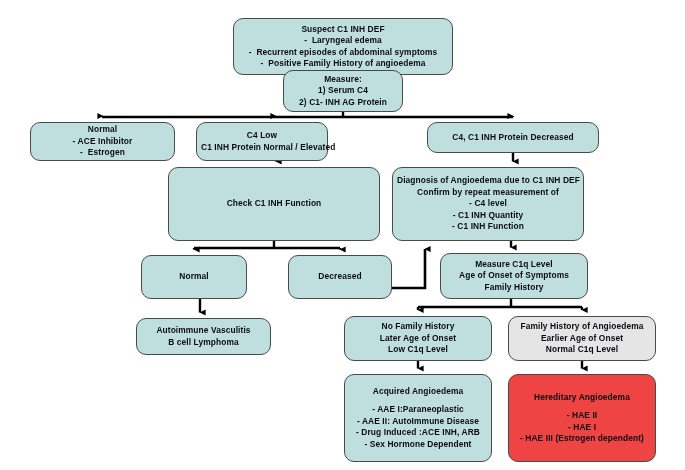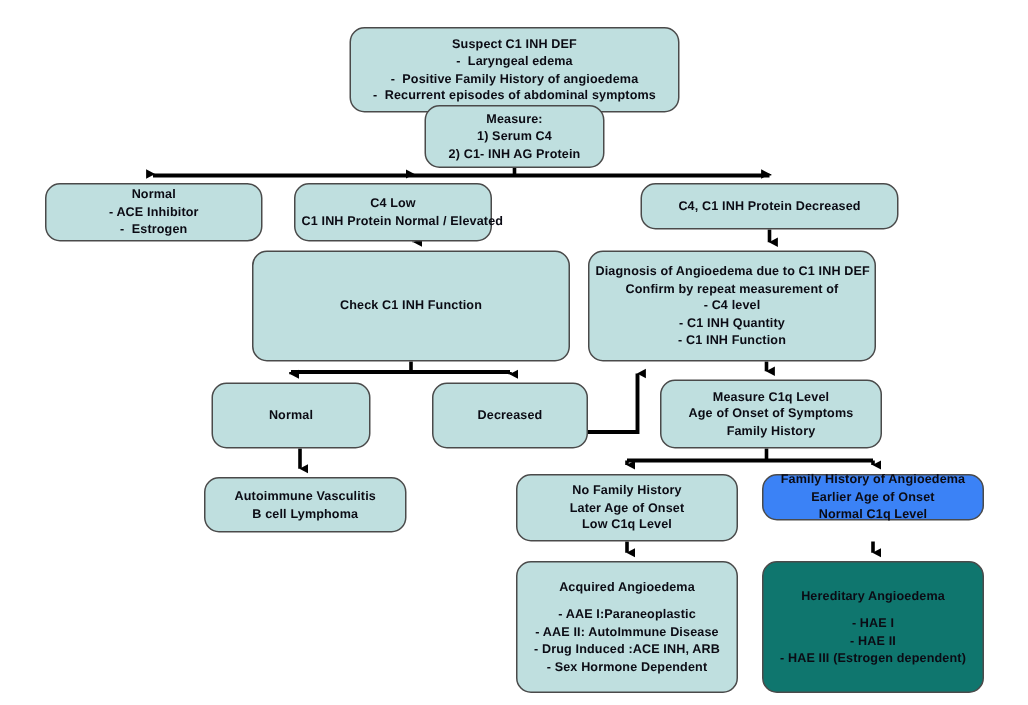--- a/index.html
+++ b/index.html
@@ -116,29 +116,29 @@
 
     <g>
       <line x1="418" y1="361" x2="418" y2="368.5" stroke="#000" stroke-width="2.4" marker-end="url(#ah)"></line>
     </g>
     <g>
       <line x1="582" y1="361" x2="582" y2="368.5" stroke="#000" stroke-width="2.4" marker-end="url(#ah)"></line>
     </g>
   </svg>
 
   <div id="nodes">
-      <div class="node" style="left: 233px; top: 5px; width: 220px; height: 57px; background: rgb(191, 223, 223); border-color: rgb(74, 74, 74); color: rgb(11, 11, 20); margin-top: 13px;"><span class="line">Suspect C1 INH DEF</span><span class="line">-  Laryngeal edema</span><span class="line">-  Positive Family History of angioedema</span><span class="line">-  Recurrent episodes of abdominal symptoms</span></div>
+      <div class="node" style="left: 233px; top: 5px; width: 220px; height: 57px; background: rgb(191, 223, 223); border-color: rgb(74, 74, 74); color: rgb(11, 11, 20); margin-top: 13px;"><span class="line">Suspect C1 INH DEF</span><span class="line">-  Laryngeal edema</span><span class="line">-  Recurrent episodes of abdominal symptoms</span><span class="line">-  Positive Family History of angioedema</span></div>
       <div class="node" style="left: 283px; top: 70px; width: 120px; height: 42px; background: rgb(191, 223, 223); border-color: rgb(74, 74, 74); color: rgb(11, 11, 20); align-items: flex-end;"><span class="line">Measure:</span><span class="line">1) Serum C4</span><span class="line">2) C1- INH AG Protein</span></div>
       <div class="node" style="left: 30px; top: 122px; width: 145px; height: 39px; background: rgb(191, 223, 223); border-color: rgb(74, 74, 74); color: rgb(11, 11, 20);"><span class="line">Normal</span><span class="line">- ACE Inhibitor</span><span class="line">-  Estrogen</span></div>
       <div class="node" style="left: 196px; top: 122px; width: 132px; height: 39px; background: rgb(191, 223, 223); border-color: rgb(74, 74, 74); color: rgb(11, 11, 20);"><span class="line">C4 Low</span><span class="line">C1 INH Protein Normal / Elevated</span></div>
       <div class="node" style="left: 427px; top: 122px; width: 172px; height: 31px; background: rgb(191, 223, 223); border-color: rgb(74, 74, 74); color: rgb(11, 11, 20);"><span class="line">C4, C1 INH Protein Decreased</span></div>
       <div class="node" style="left: 168px; top: 167px; width: 212px; height: 74px; background: rgb(191, 223, 223); border-color: rgb(74, 74, 74); color: rgb(11, 11, 20);"><span class="line">Check C1 INH Function</span></div>
       <div class="node" style="left: 392px; top: 167px; width: 192px; height: 74px; background: rgb(191, 223, 223); border-color: rgb(74, 74, 74); color: rgb(11, 11, 20);"><span class="line">Diagnosis of Angioedema due to C1 INH DEF</span><span class="line">Confirm by repeat measurement of</span><span class="line">- C4 level</span><span class="line">- C1 INH Quantity</span><span class="line">- C1 INH Function</span></div>
       <div class="node" style="left: 141px; top: 255px; width: 106px; height: 44px; background: rgb(191, 223, 223); border-color: rgb(74, 74, 74); color: rgb(11, 11, 20);"><span class="line">Normal</span></div>
       <div class="node" style="left: 288px; top: 255px; width: 104px; height: 44px; background: rgb(191, 223, 223); border-color: rgb(74, 74, 74); color: rgb(11, 11, 20);"><span class="line">Decreased</span></div>
       <div class="node" style="left: 440px; top: 253px; width: 148px; height: 46px; background: rgb(191, 223, 223); border-color: rgb(74, 74, 74); color: rgb(11, 11, 20);"><span class="line">Measure C1q Level</span><span class="line">Age of Onset of Symptoms</span><span class="line">Family History</span></div>
       <div class="node" style="left: 136px; top: 318px; width: 135px; height: 37px; background: rgb(191, 223, 223); border-color: rgb(74, 74, 74); color: rgb(11, 11, 20);"><span class="line">Autoimmune Vasculitis</span><span class="line">B cell Lymphoma</span></div>
       <div class="node" style="left: 344px; top: 316px; width: 148px; height: 45px; background: rgb(191, 223, 223); border-color: rgb(74, 74, 74); color: rgb(11, 11, 20);"><span class="line">No Family History</span><span class="line">Later Age of Onset</span><span class="line">Low C1q Level</span></div>
-      <div class="node" style="left: 508px; top: 316px; width: 148px; height: 31px; background: #3b82f6; border-color: rgb(74, 74, 74); color: rgb(11, 11, 20);"><span class="line">Family History of Angioedema</span><span class="line">Earlier Age of Onset</span><span class="line">Normal C1q Level</span></div>
+      <div class="node" style="left: 508px; top: 316px; width: 148px; height: 45px; background: #e5e5e5; border-color: rgb(74, 74, 74); color: rgb(11, 11, 20);"><span class="line">Family History of Angioedema</span><span class="line">Earlier Age of Onset</span><span class="line">Normal C1q Level</span></div>
       <div class="node" style="left: 344px; top: 374px; width: 148px; height: 88px; background: rgb(191, 223, 223); border-color: rgb(74, 74, 74); color: rgb(11, 11, 20);"><span class="line">Acquired Angioedema</span><span class="gap"></span><span class="line">- AAE I:Paraneoplastic</span><span class="line">- AAE II: AutoImmune Disease</span><span class="line">- Drug Induced :ACE INH, ARB</span><span class="line">- Sex Hormone Dependent</span></div>
-      <div class="node" style="left: 508px; top: 374px; width: 148px; height: 88px; background: #0f766e; border-color: rgb(74, 74, 74); color: rgb(11, 11, 20);"><span class="line">Hereditary Angioedema</span><span class="gap"></span><span class="line">- HAE I</span><span class="line">- HAE II</span><span class="line">- HAE III (Estrogen dependent)</span></div>
+      <div class="node" style="left: 508px; top: 374px; width: 148px; height: 88px; background: #ef4444; border-color: rgb(74, 74, 74); color: rgb(11, 11, 20);"><span class="line">Hereditary Angioedema</span><span class="gap"></span><span class="line">- HAE II</span><span class="line">- HAE I</span><span class="line">- HAE III (Estrogen dependent)</span></div>
     </div>
 </div>
 
 </body></html>

